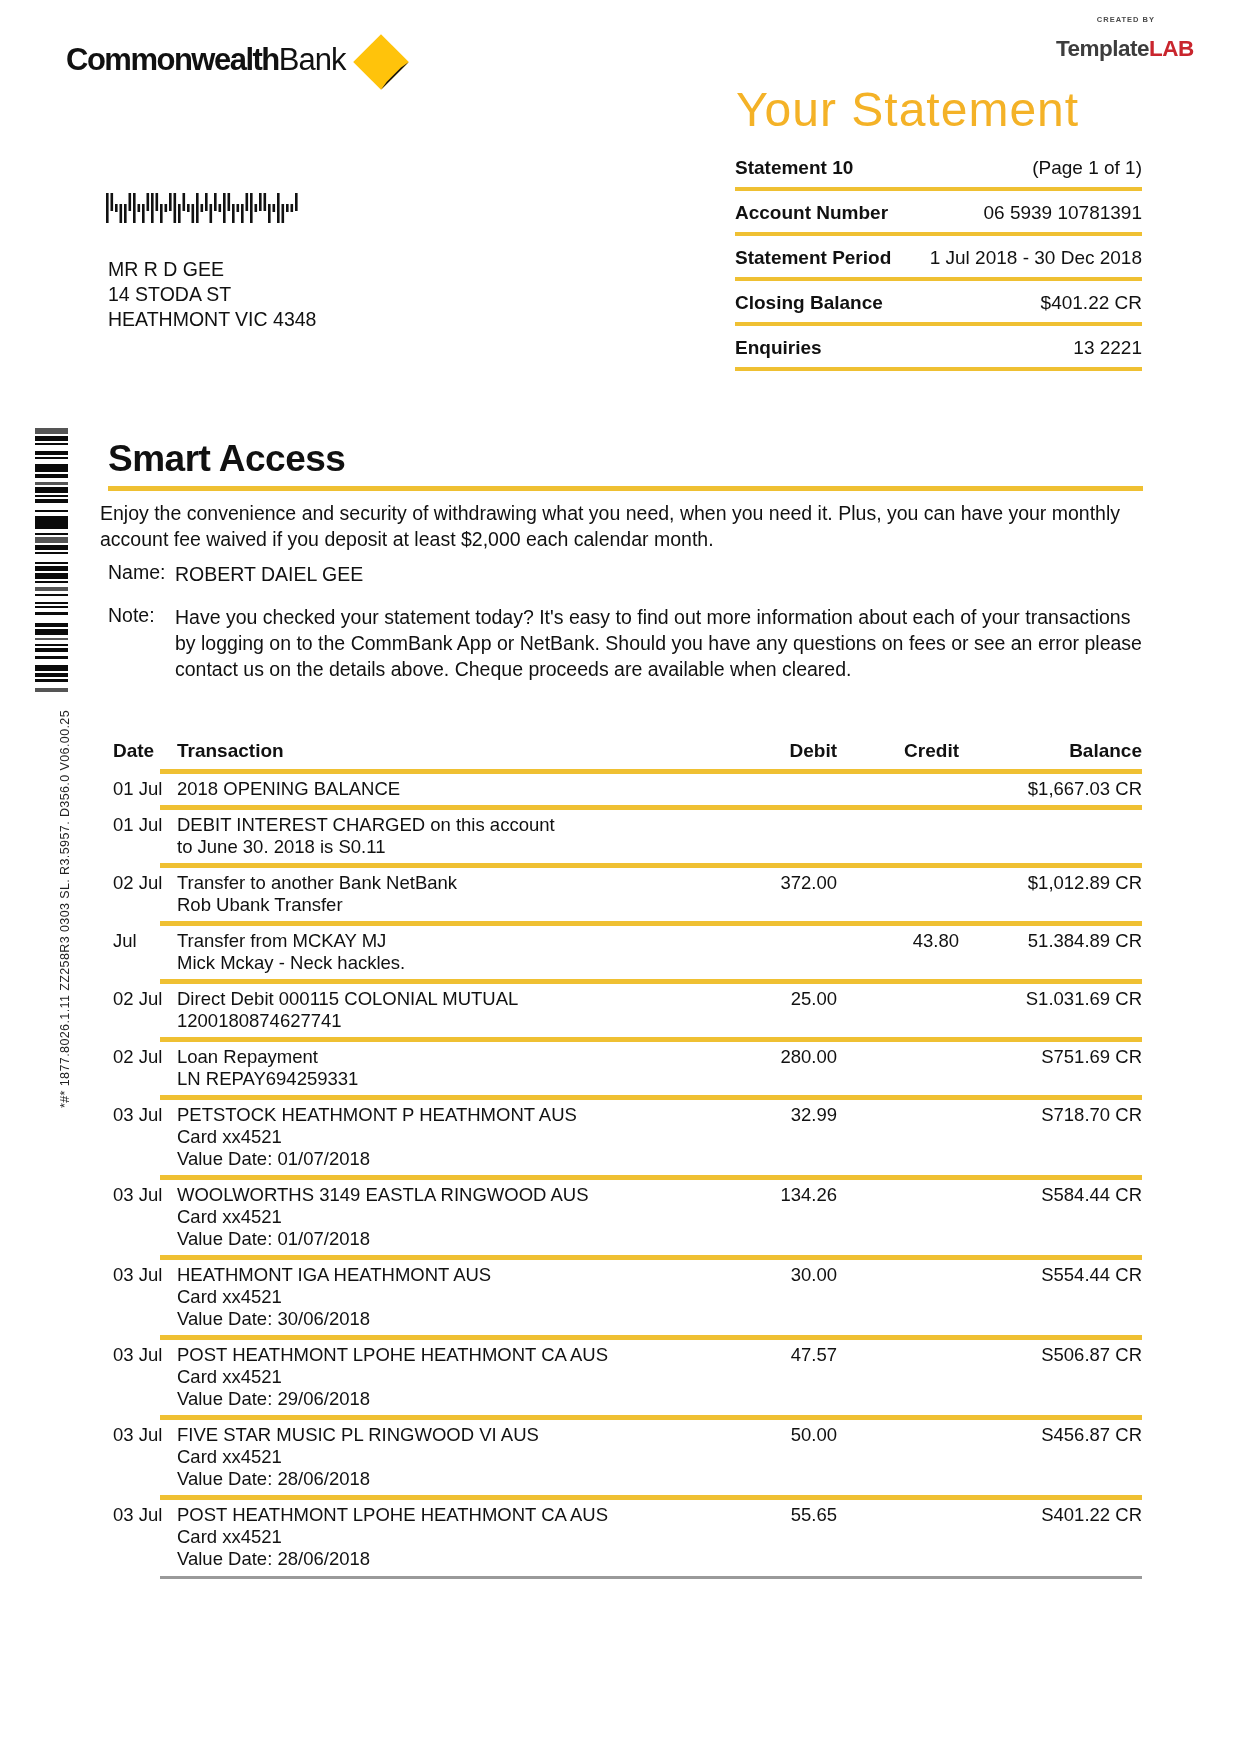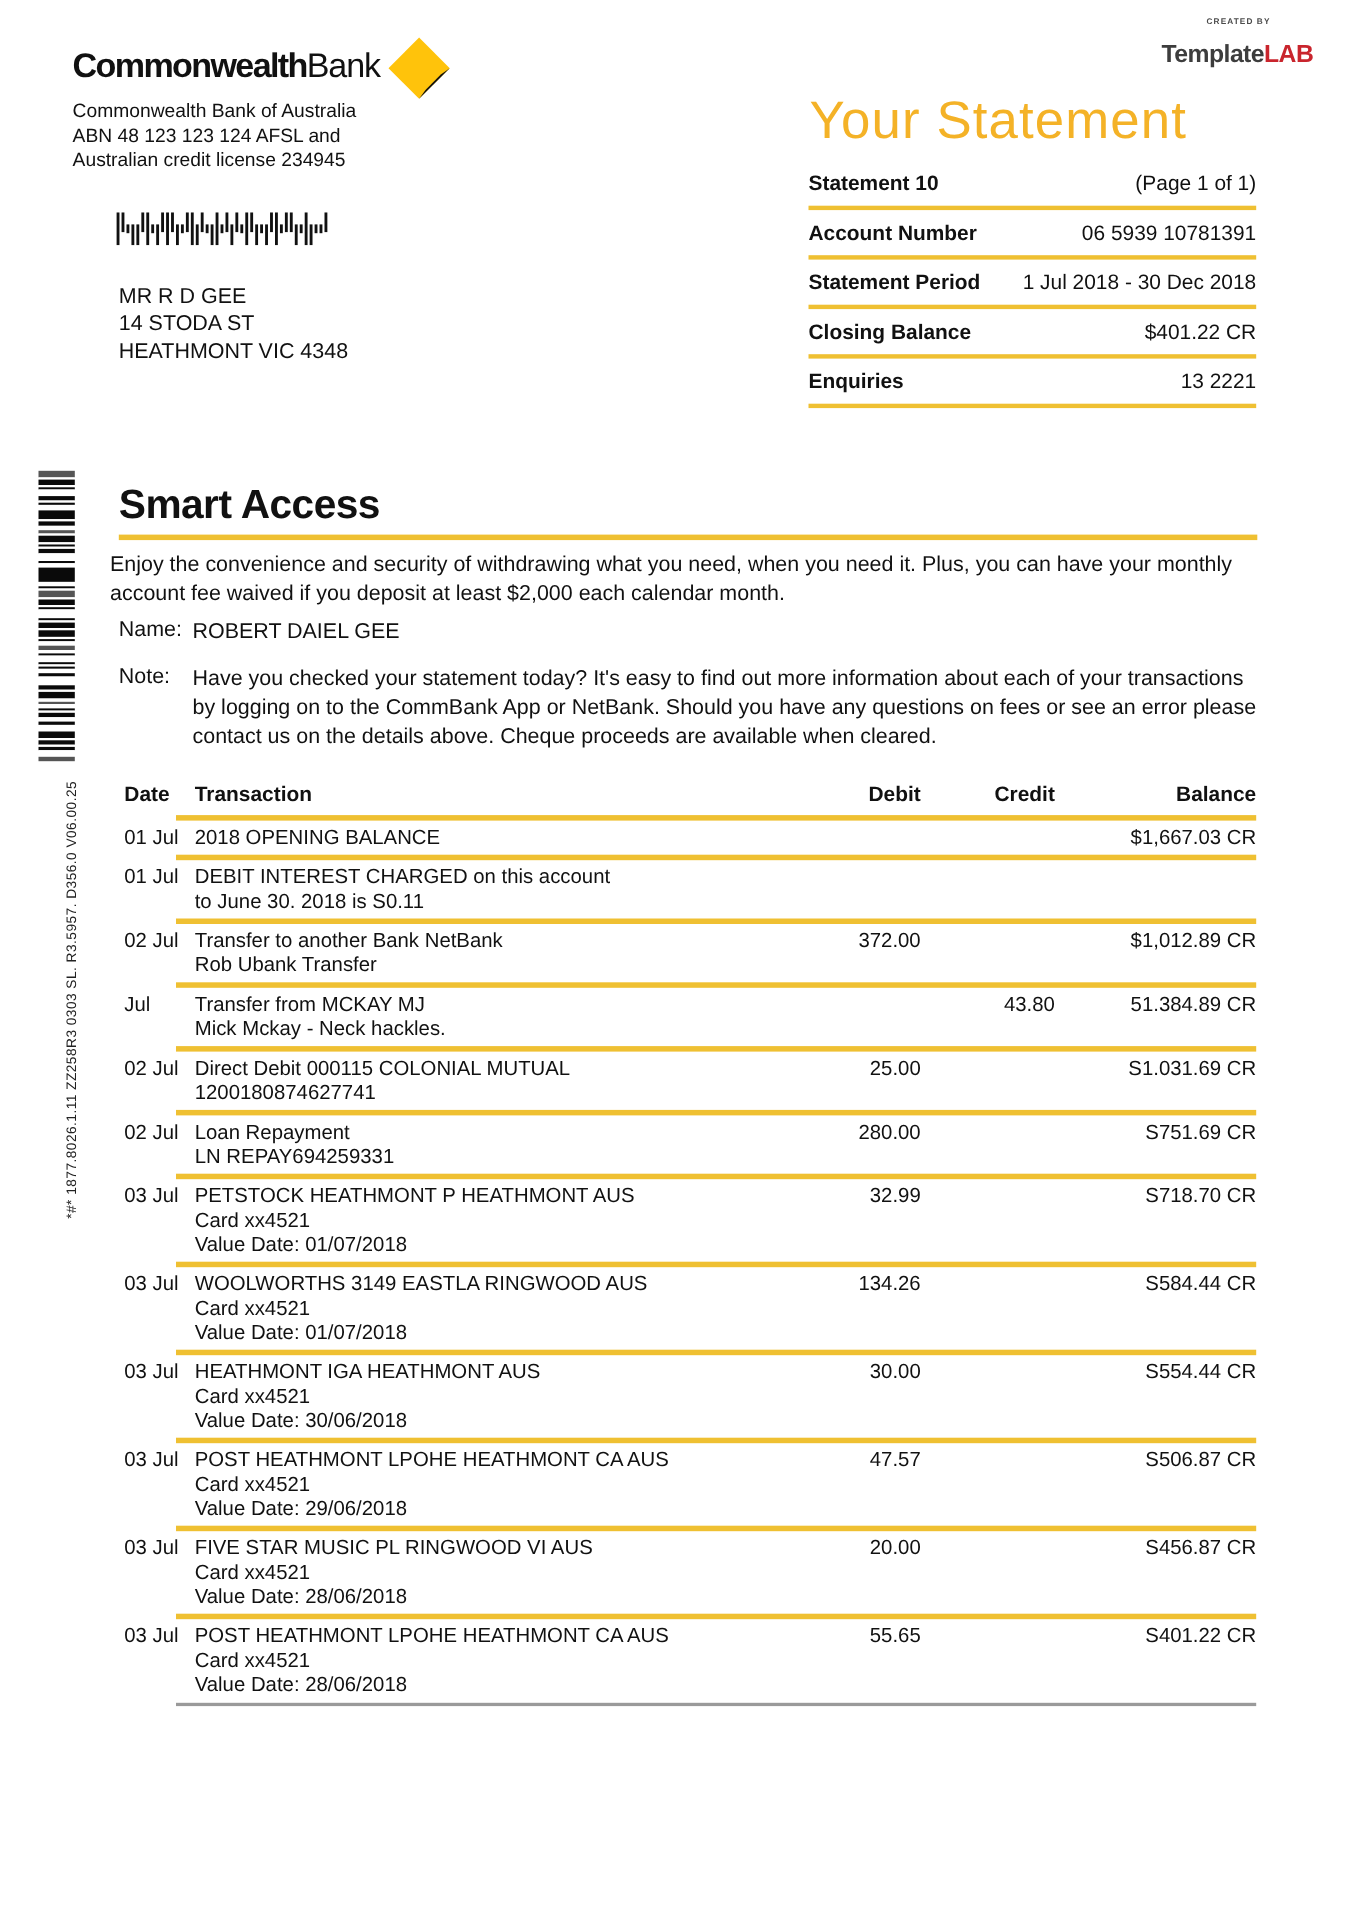--- a/index.html
+++ b/index.html
@@ -40,46 +40,41 @@
   .section-heading { position: absolute; left: 108px; top: 438px; font-size: 37px; font-weight: bold; letter-spacing: -0.5px; }
   .gold-rule { position: absolute; left: 108px; top: 486px; width: 1035px; height: 5px; background: #efc032; }
   .intro { position: absolute; left: 100px; top: 500px; width: 1035px; font-size: 19.5px; line-height: 26px; }
   .kv { position: absolute; left: 108px; display: flex; }
   .kv .k { width: 67px; font-size: 19.5px; flex: 0 0 67px; }
   .kv .v { font-size: 19.5px; line-height: 26px; width: 968px; }
   .kv.name-row { top: 561px; }
   .kv.note-row { top: 604px; }
 
   
-  .txn { position: absolute; left: 113px; top: 712px; width: 1029px; font-size: 18.5px; }
+  .txn { position: absolute; left: 113px; top: 740px; width: 1029px; font-size: 18.5px; }
   .trow { display: grid; grid-template-columns: 64px 1fr 118px 122px 183px; align-items: start; line-height: 22px; padding: 4px 0 5px 0; }
   .trow.thead { font-weight: bold; font-size: 19px; padding: 0 0 7px 0; }
   .trow .num { text-align: right; }
   .trow .desc div { line-height: 22px; }
   .sep { margin-left: 47px; height: 5px; background: #efc032; }
   .sep.final { background: #9a9a9a; height: 3px; margin-top: 1px; }
 </style>
 </head>
 <body>
 
 <div class="page">
 
   <div class="brand-wordmark">
     <span class="bold">Commonwealth</span><span>Bank</span>
   </div>
   <svg class="brand-diamond" viewBox="0 0 100 100">
     <polygon points="50,2 98,50 50,98 2,50" fill="#ffc30b"></polygon>
     <polygon points="98,50 50,98 60,84 84,60" fill="#121212"></polygon>
     <path d="M66,88 L90,64" stroke="#ffffff" stroke-width="4" fill="none"></path>
   </svg>
-  <div class="brand-org">
-    <div>Commonwealth Bank of Australia</div>
-    <div>ABN 48 123 123 124 AFSL and</div>
-    <div>Australian credit license 234945</div>
-  </div>
 
   <div class="tlab">
     <div class="created">CREATED BY</div>
     <div class="word">
       <span class="t-gray">Template</span><span class="t-red">LAB</span>
     </div>
   </div>
 
   <div class="stmt-title" style="color:#f4b227;">Your Statement</div>
 
@@ -378,21 +373,21 @@
   </div>
   <div class="sep"></div>
 
   <div class="trow">
     <div class="date">03 Jul</div>
     <div class="desc">
             <div>FIVE STAR MUSIC PL RINGWOOD VI AUS</div>
             <div>Card xx4521</div>
             <div>Value Date: 28/06/2018</div>
           </div>
-    <div class="num">20.00</div>
+    <div class="num">50.00</div>
     <div class="num"></div>
     <div class="num">S456.87 CR</div>
   </div>
   <div class="sep"></div>
 
   <div class="trow">
     <div class="date">03 Jul</div>
     <div class="desc">
             <div>POST HEATHMONT LPOHE HEATHMONT CA AUS</div>
             <div>Card xx4521</div>

